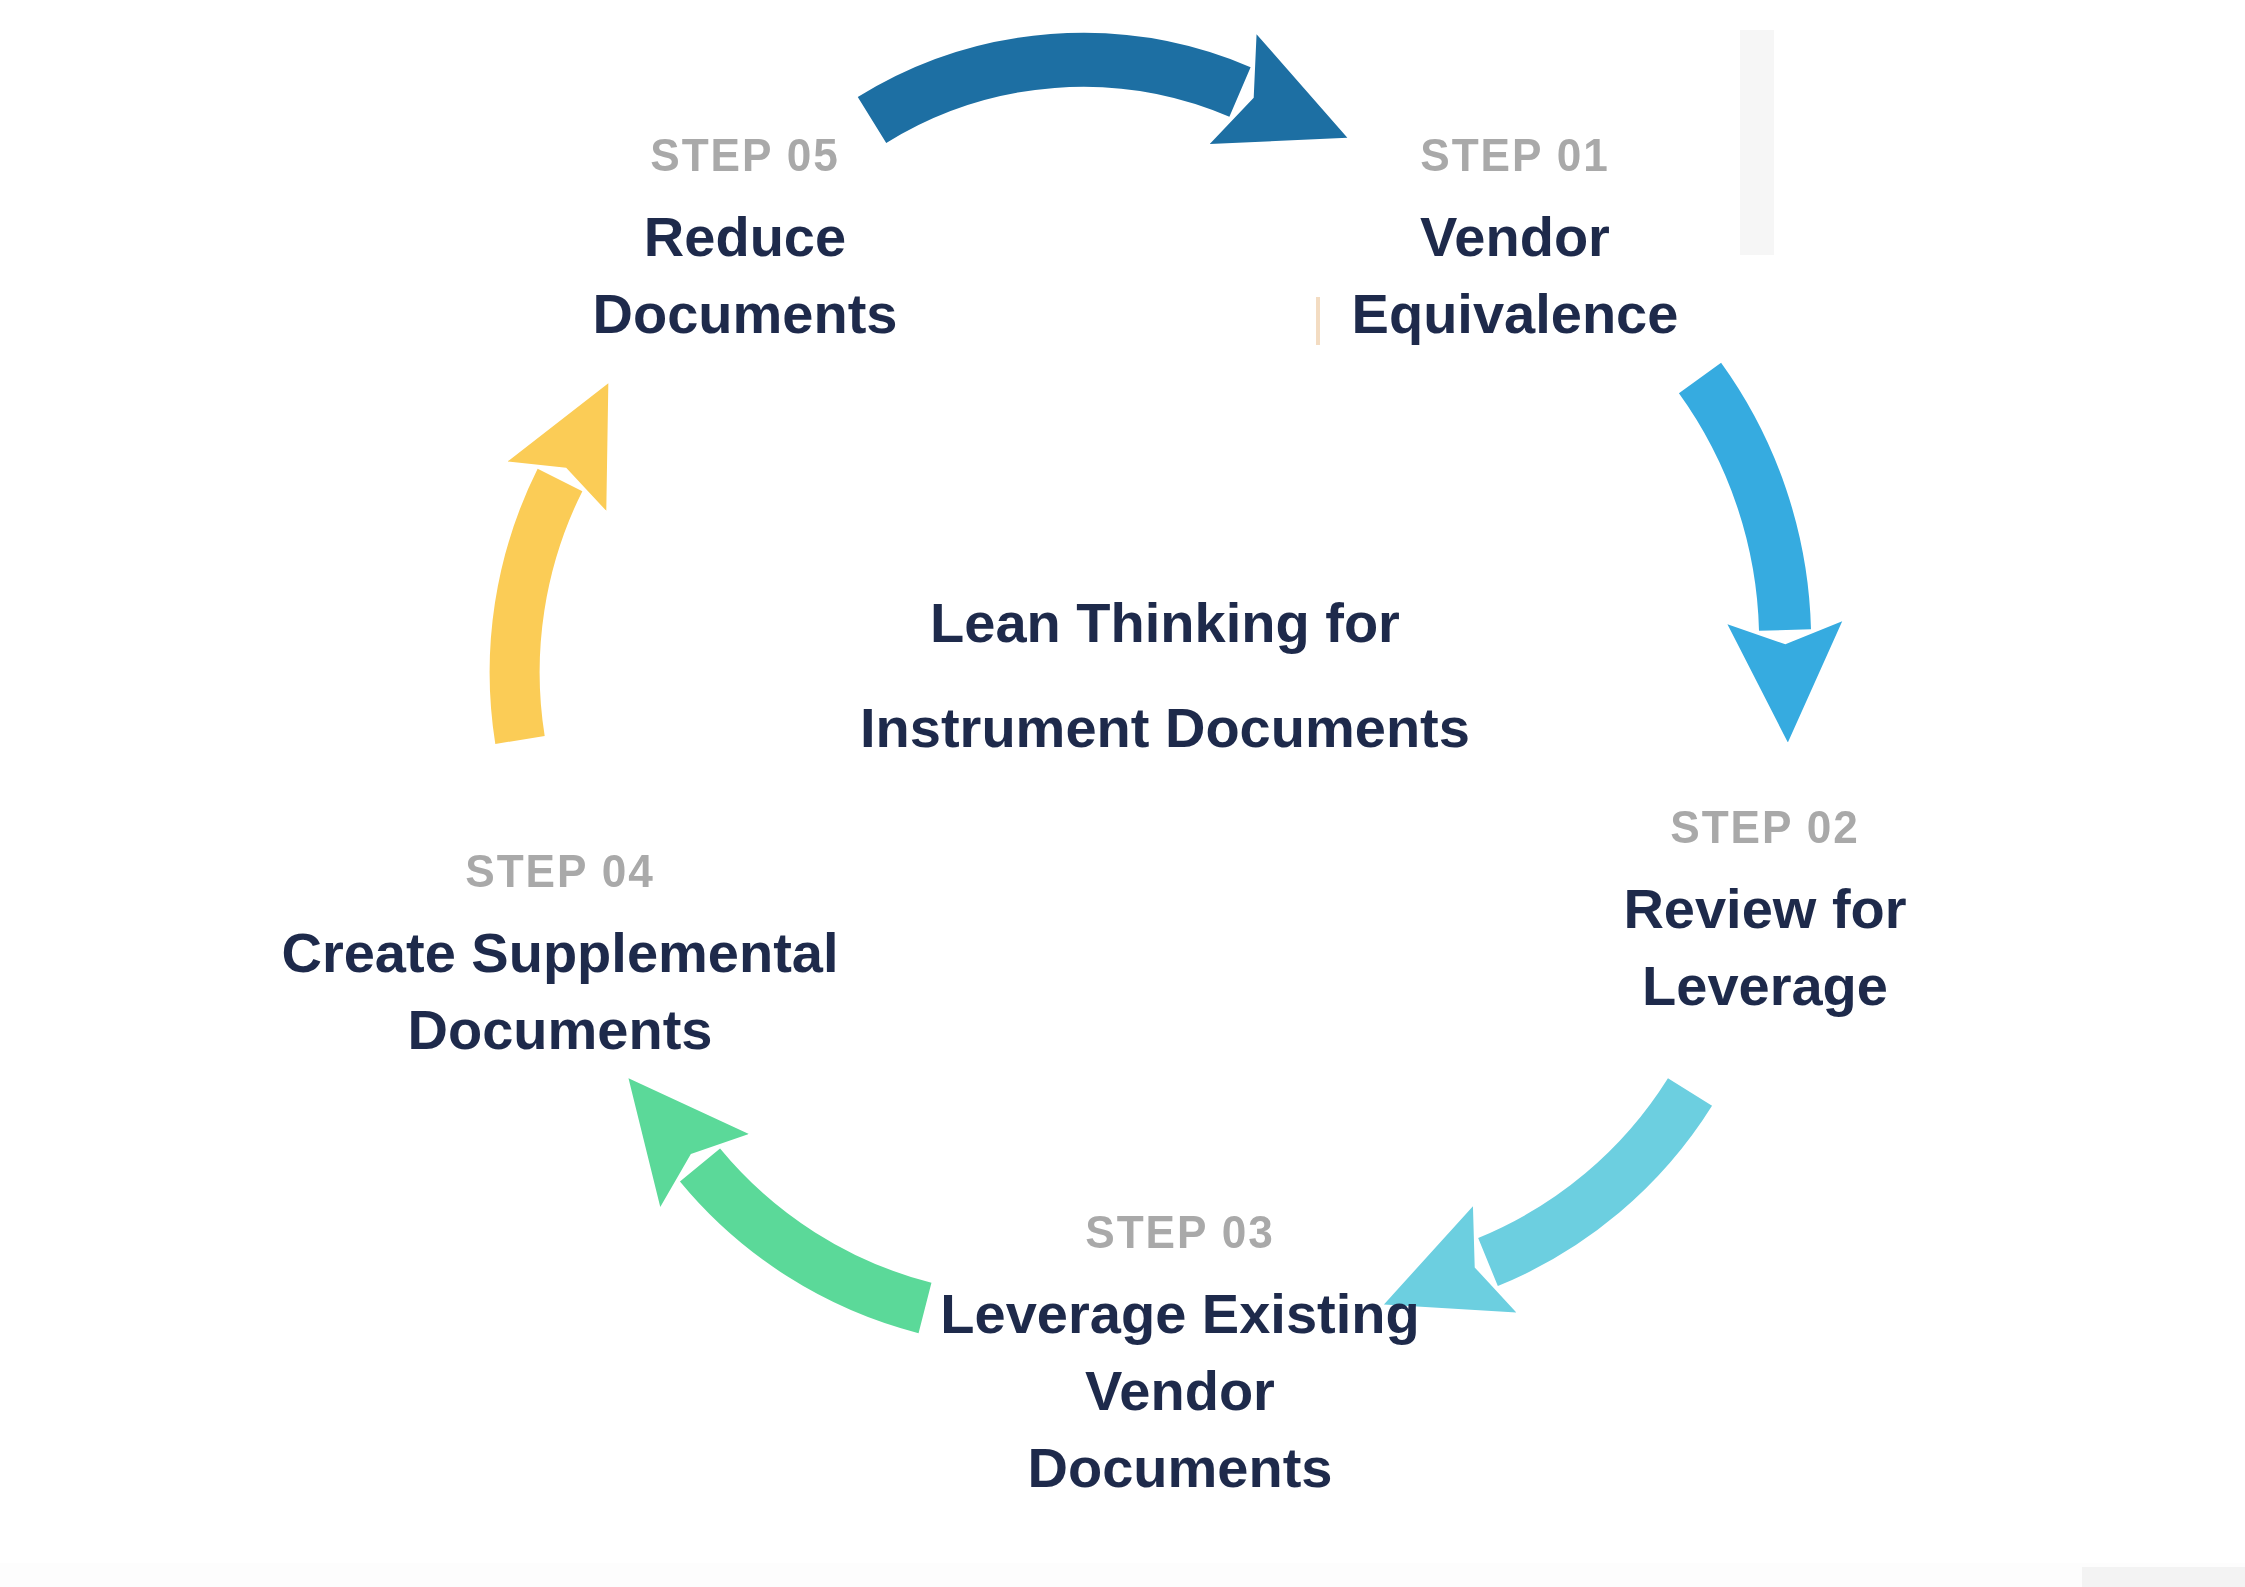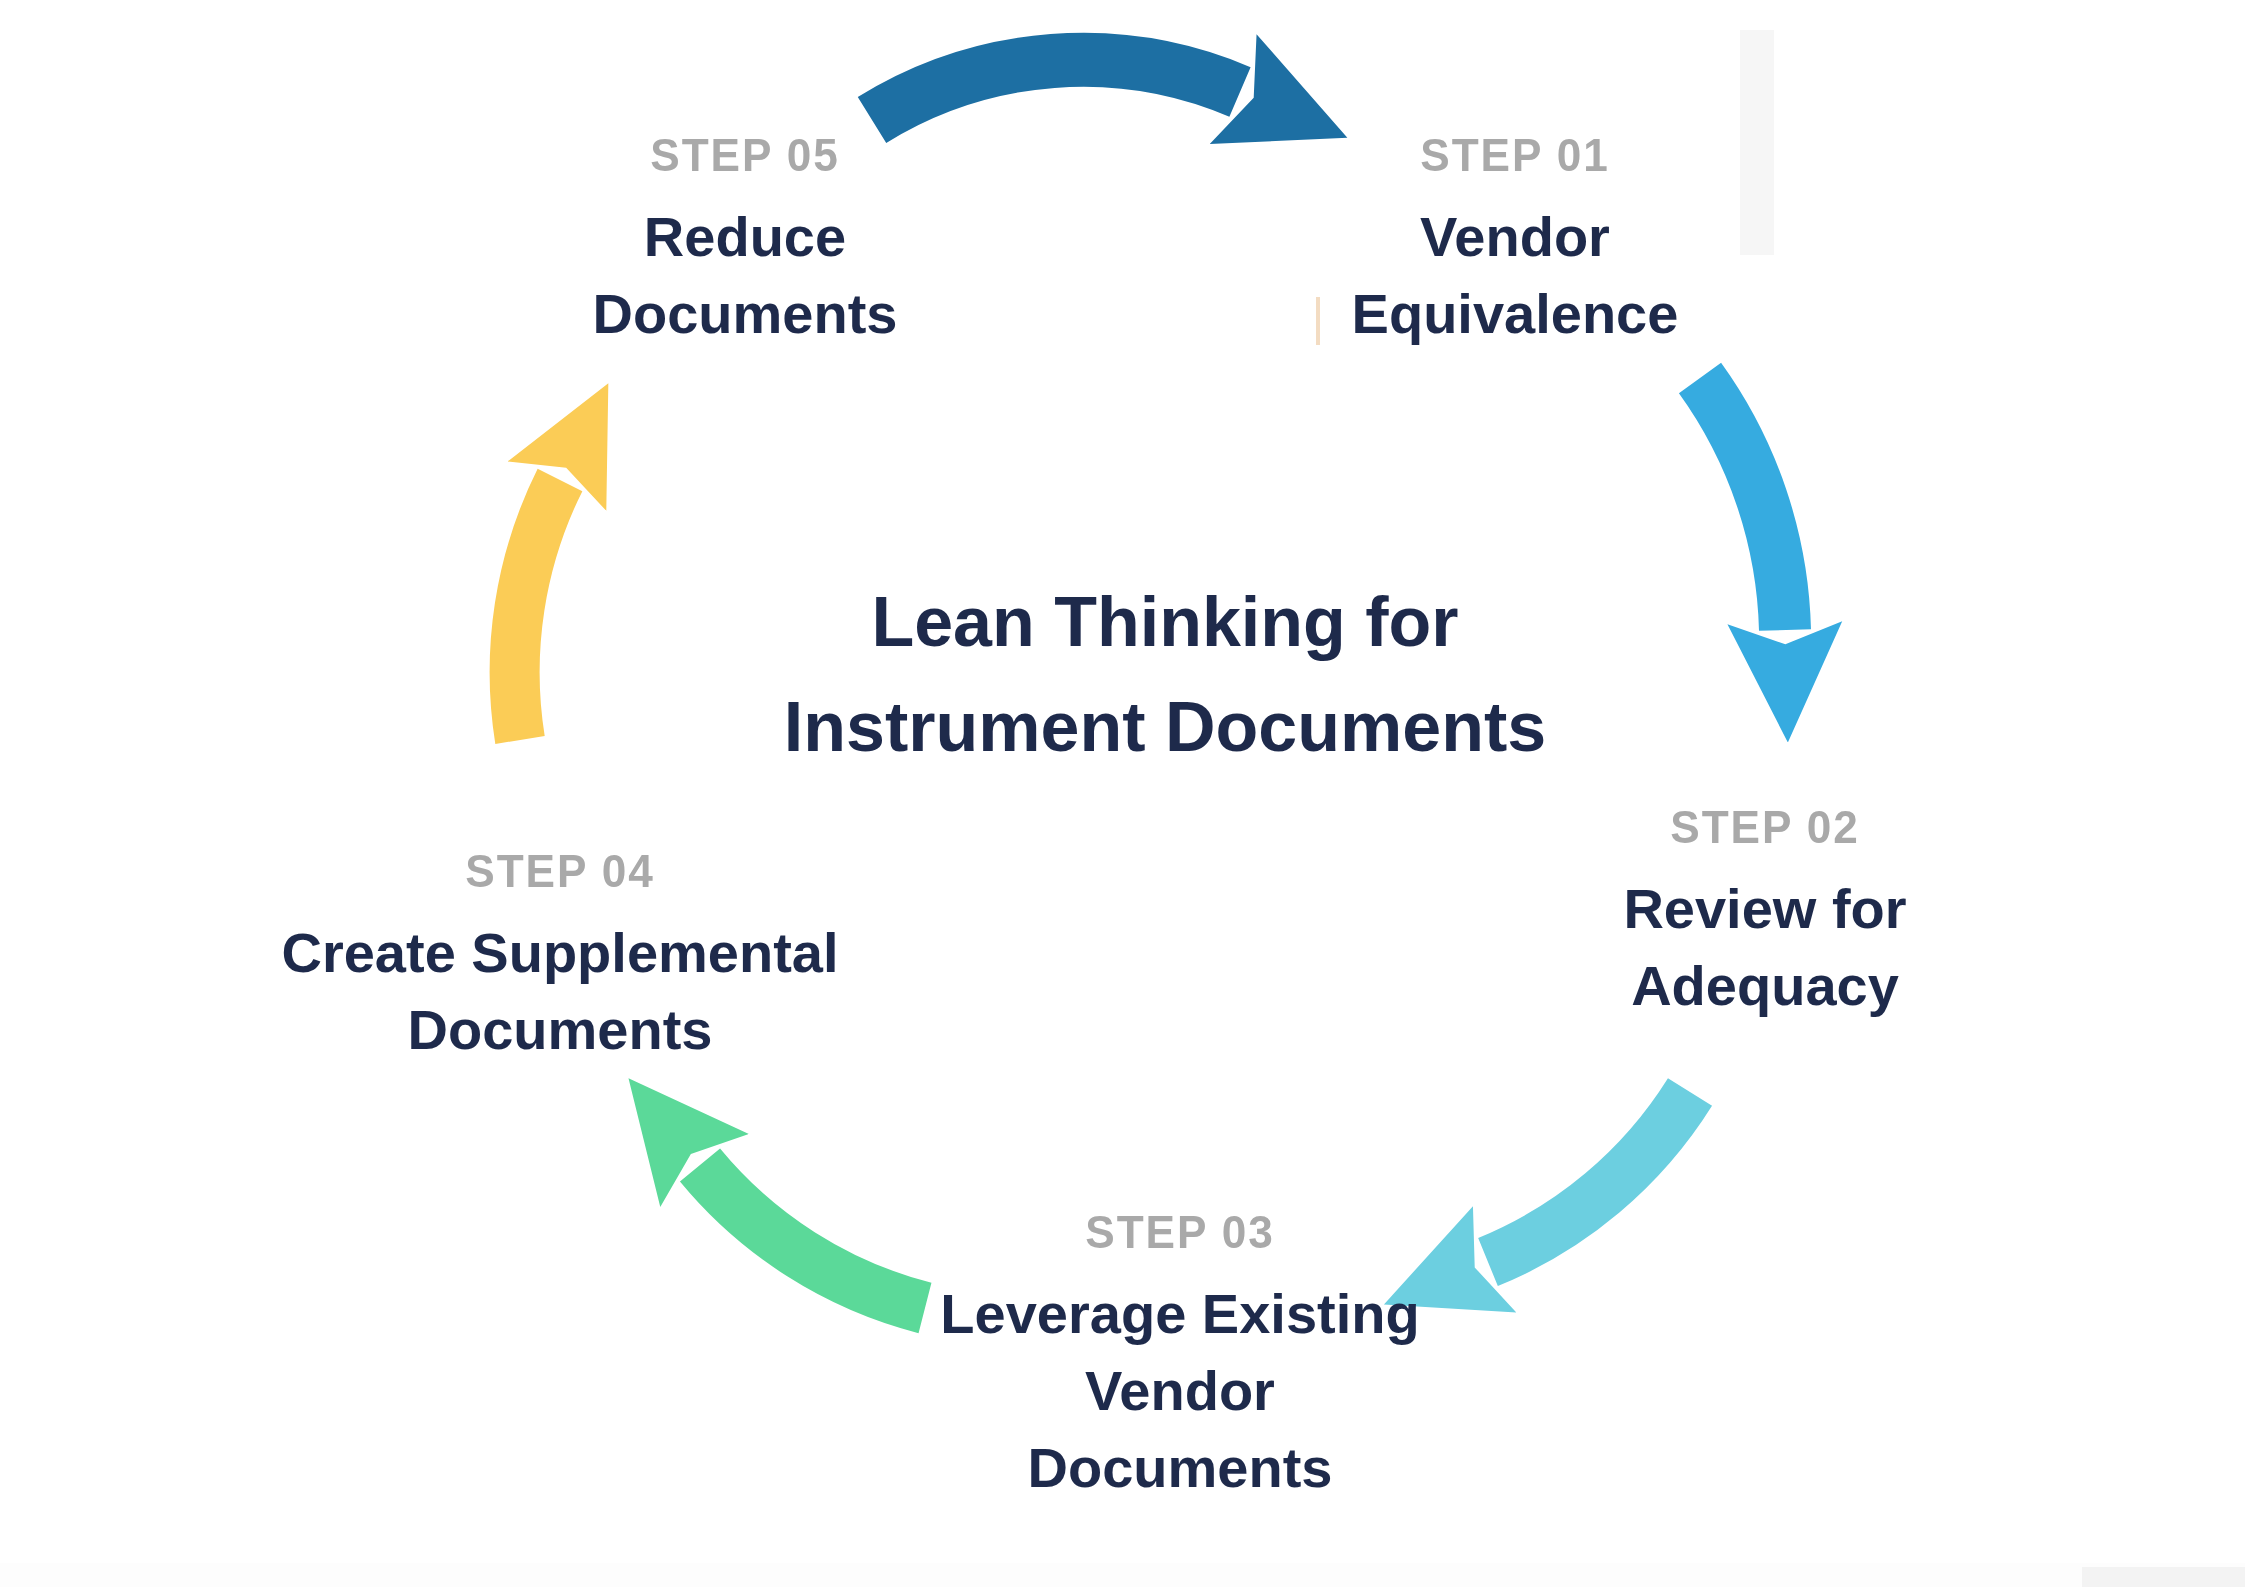--- a/index.html
+++ b/index.html
@@ -16,21 +16,21 @@
     font-size:46px;font-weight:bold;color:#a9a9a9;
     letter-spacing:2px;margin-bottom:16px;
     transform:scaleX(.96);transform-origin:center;
   }
   .step-title{
     font-size:56px;font-weight:bold;color:#1e2a4b;
     line-height:77px;
   }
   .center-title{
     position:absolute;left:745px;top:570px;width:840px;
-    text-align:center;font-size:70px;font-weight:bold;
+    text-align:center;font-size:56px;font-weight:bold;
     color:#1e2a4b;line-height:105px;
   }
   .artifact{position:absolute;}
   .artifact-band{left:1740px;top:30px;width:34px;height:225px;background:#f6f6f6;}
   .artifact-tick{left:1316px;top:297px;width:4px;height:48px;background:#f3dcc2;}
   .artifact-bottom-strip{left:0;top:1563px;width:2245px;height:24px;background:#fdfdfd;}
   .artifact-corner{left:2082px;top:1567px;width:163px;height:20px;background:#f3f3f3;}
 </style>
 </head>
 <body>
@@ -90,21 +90,21 @@
     <div class="step-title">
       <div>Vendor</div>
       <div>Equivalence</div>
     </div>
   </div>
 
   <div class="step" style="left:1440px;top:800px;width:650px;">
     <div class="step-label">STEP 02</div>
     <div class="step-title">
       <div>Review for</div>
-      <div>Adequacy</div>
+      <div>Leverage</div>
     </div>
   </div>
 
   <div class="step" style="left:855px;top:1205px;width:650px;">
     <div class="step-label">STEP 03</div>
     <div class="step-title">
       <div>Leverage Existing</div>
       <div>Vendor</div>
       <div>Documents</div>
     </div>

